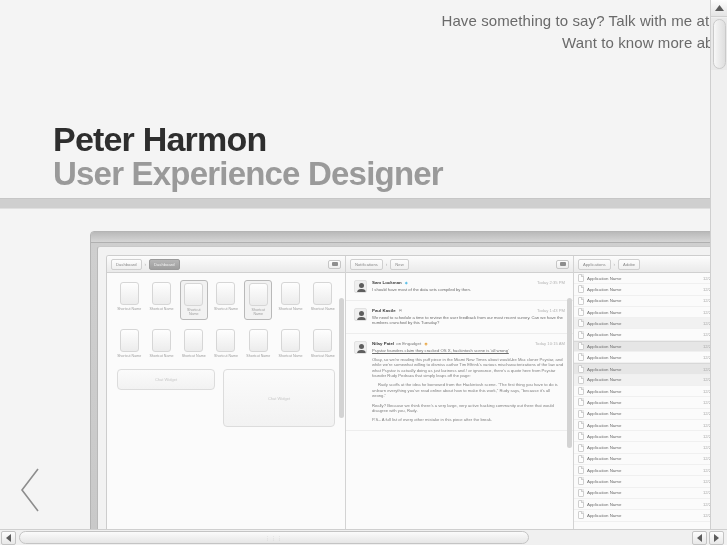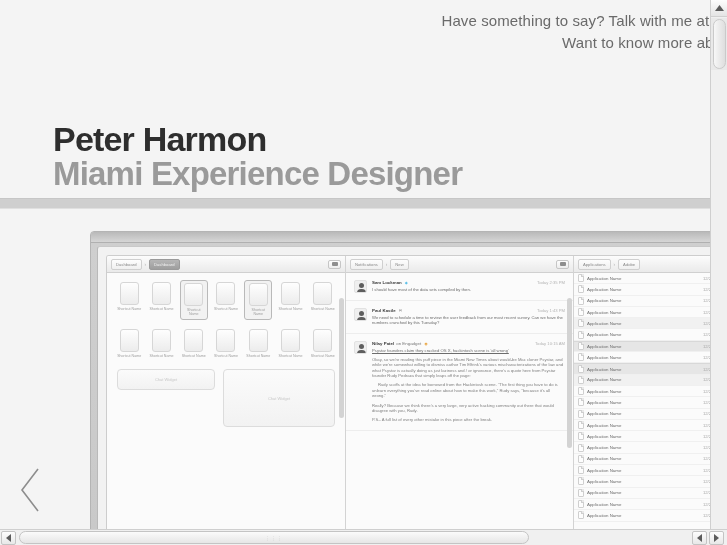--- a/index.html
+++ b/index.html
@@ -314,21 +314,21 @@
 
   <div class="page-viewport">
 
     <div class="intro">
       <div class="line l1">Have something to say? Talk with me at p</div>
       <div class="line l2">Want to know more abo</div>
     </div>
 
     <div class="namebox">
       <div class="name">Peter Harmon</div>
-      <div class="role">Miami Experience Designer</div>
+      <div class="role">User Experience Designer</div>
     </div>
 
     <div class="band"></div>
 
     <div class="prev-arrow">
       <svg width="26" height="50" viewBox="0 0 26 50">
         <polyline points="20,4 4,25 20,46" fill="none" stroke="#8d8d8d" stroke-width="1.6"></polyline>
       </svg>
     </div>
 

